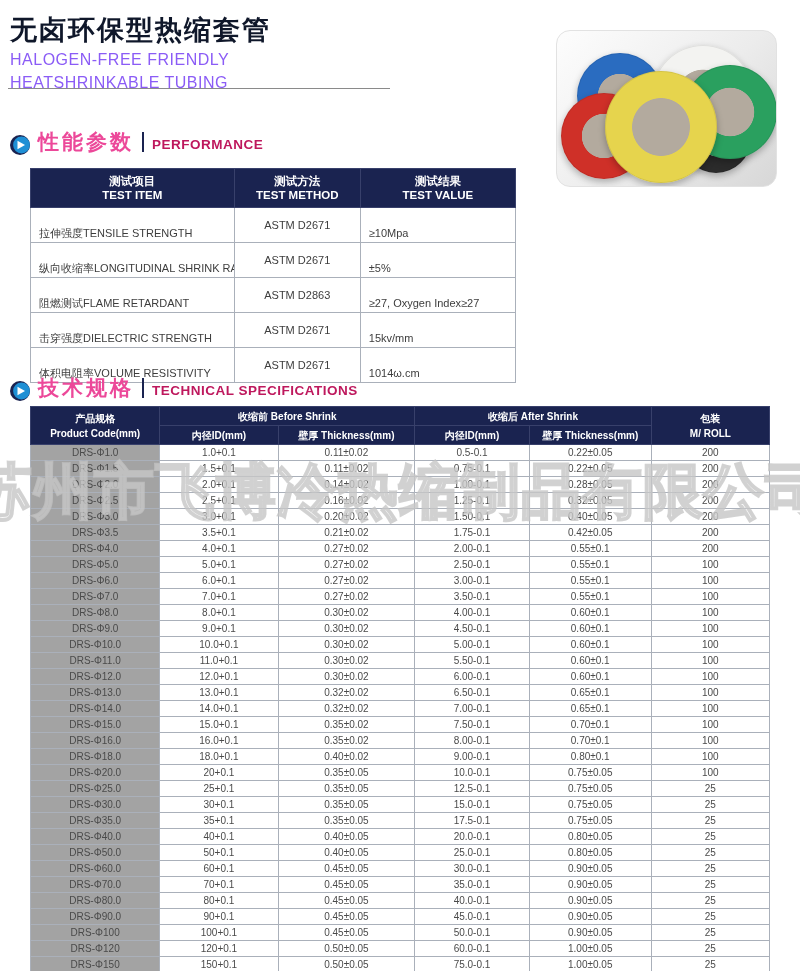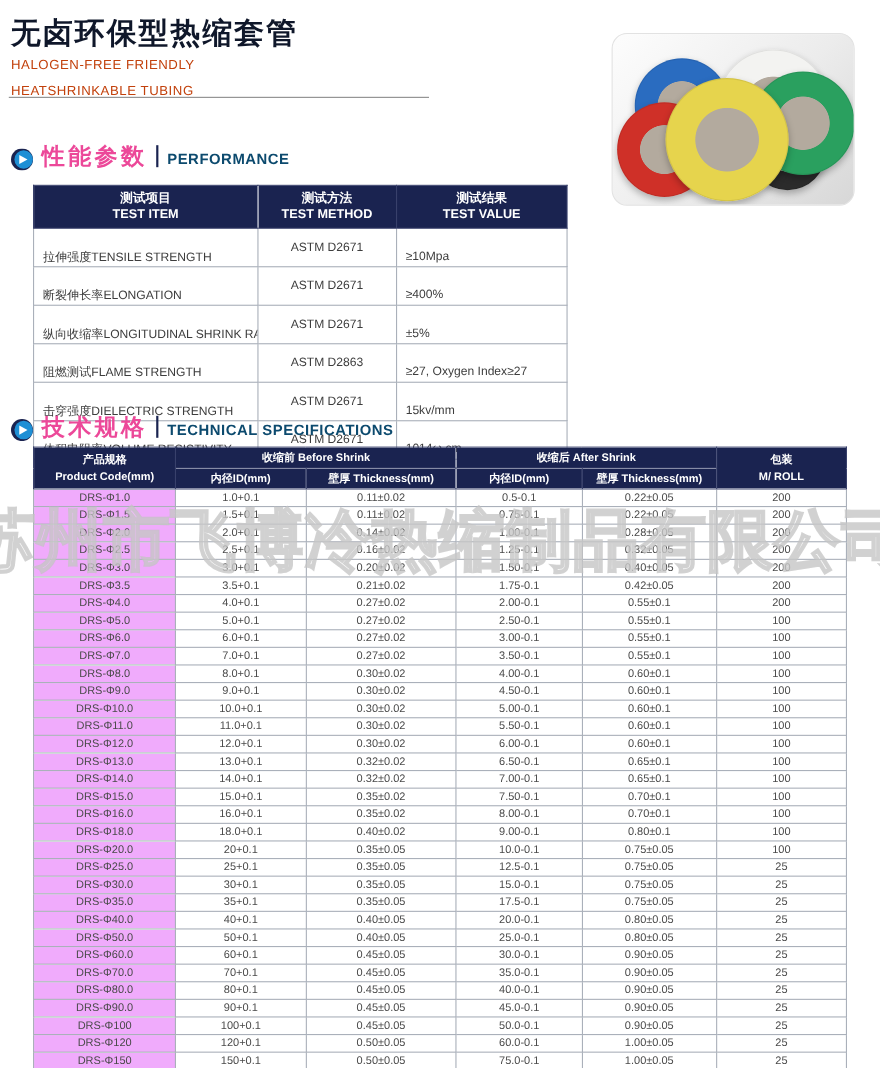--- a/index.html
+++ b/index.html
@@ -2,54 +2,54 @@
 <html><head>
 <meta charset="utf-8">
 <style>
   html,body{margin:0;padding:0;background:#ffffff;}
   .page{position:relative;width:800px;height:971px;background:#fff;overflow:hidden;
         font-family:"Liberation Sans","DejaVu Sans",sans-serif;}
 
   
   .title{position:absolute;left:10px;top:12px;margin:0;font-size:27px;font-weight:bold;
          color:#0f172a;letter-spacing:2px;}
-  .subtitle{position:absolute;left:10px;top:48px;font-size:12px;line-height:23px;
-            color:#c2410c;letter-spacing:.5px;}
+  .subtitle{position:absolute;left:10px;top:48px;font-size:16px;line-height:23px;
+            color:#8b5cf6;letter-spacing:.5px;}
   .rule{position:absolute;left:8px;top:88px;width:382px;height:1px;background:#8a8a8a;}
 
   
   .photo{position:absolute;left:556px;top:30px;width:219px;height:155px;border-radius:14px;
          background:linear-gradient(135deg,#fdfdfd 0%,#ececec 55%,#d7d7d7 100%);
          border:1px solid #e2e2e2;overflow:hidden;}
   .roll{position:absolute;border-radius:50%;box-shadow:0 3px 7px rgba(0,0,0,.28),inset 0 0 0 1px rgba(0,0,0,.08);}
 
   
   .sec{position:absolute;left:10px;display:flex;align-items:baseline;gap:8px;}
   .sec-icon{position:relative;top:3px;width:20px;height:20px;display:inline-block;align-self:center;}
   .sec-cn{font-size:21px;font-weight:bold;color:#ec4899;letter-spacing:3px;}
   .sec-bar{width:2px;height:20px;background:#1a2350;align-self:center;}
-  .sec-en{font-size:13.5px;font-weight:bold;color:#0c4a6e;letter-spacing:.5px;}
+  .sec-en{font-size:13.5px;font-weight:bold;color:#be185d;letter-spacing:.5px;}
 
   
   table{border-collapse:collapse;table-layout:fixed;}
   th,td{border:1px solid #aab0ba;overflow:hidden;white-space:nowrap;}
   thead th{background:#1a2350;color:#fff;font-weight:bold;border:1px solid #38406b;}
 
   
   .perf{position:absolute;left:30px;top:168px;width:486px;font-size:11px;color:#3d3d3d;}
   .perf thead th{height:36px;font-size:11.5px;line-height:14px;}
   .perf td{height:18px;padding:16px 0 0 8px;text-align:left;}
   .perf td.c{text-align:center;padding:0;}
   .perf col.c1{width:42%;} .perf col.c2{width:26%;} .perf col.c3{width:32%;}
 
   
   .spec{position:absolute;left:30px;top:406px;width:740px;font-size:10px;color:#4a4a4a;}
   .spec thead th{height:16px;font-size:10px;line-height:15px;font-weight:bold;}
   .spec td{height:15px;text-align:center;padding:0;}
-  .spec td.code{background:#f0abfc;}
+  .spec td.code{background:#a3a3a3;}
   .spec col.s1{width:17.5%;} .spec col.s2{width:16%;} .spec col.s3{width:18.5%;}
   .spec col.s4{width:15.5%;} .spec col.s5{width:16.5%;} .spec col.s6{width:16%;}
 
   
   .watermark{position:absolute;left:-28px;top:452px;z-index:30;pointer-events:none;
              font-size:60px;font-weight:bold;white-space:nowrap;letter-spacing:1px;
              color:rgba(235,235,235,.28);-webkit-text-stroke:2px rgba(195,195,195,.75);}
 </style>
 </head>
 <body>
@@ -109,31 +109,26 @@
         </th>
       </tr>
     </thead>
     <tbody>
         <tr>
           <td>拉伸强度TENSILE STRENGTH</td>
           <td class="c">ASTM D2671</td>
           <td>≥10Mpa</td>
         </tr>
         <tr>
-          <td>断裂伸长率ELONGATION</td>
-          <td class="c">ASTM D2671</td>
-          <td>≥400%</td>
-        </tr>
-        <tr>
           <td>纵向收缩率LONGITUDINAL SHRINK RATIO</td>
           <td class="c">ASTM D2671</td>
           <td>±5%</td>
         </tr>
         <tr>
-          <td>阻燃测试FLAME STRENGTH</td>
+          <td>阻燃测试FLAME RETARDANT</td>
           <td class="c">ASTM D2863</td>
           <td>≥27, Oxygen Index≥27</td>
         </tr>
         <tr>
           <td>击穿强度DIELECTRIC STRENGTH</td>
           <td class="c">ASTM D2671</td>
           <td>15kv/mm</td>
         </tr>
         <tr>
           <td>体积电阻率VOLUME RESISTIVITY</td>

